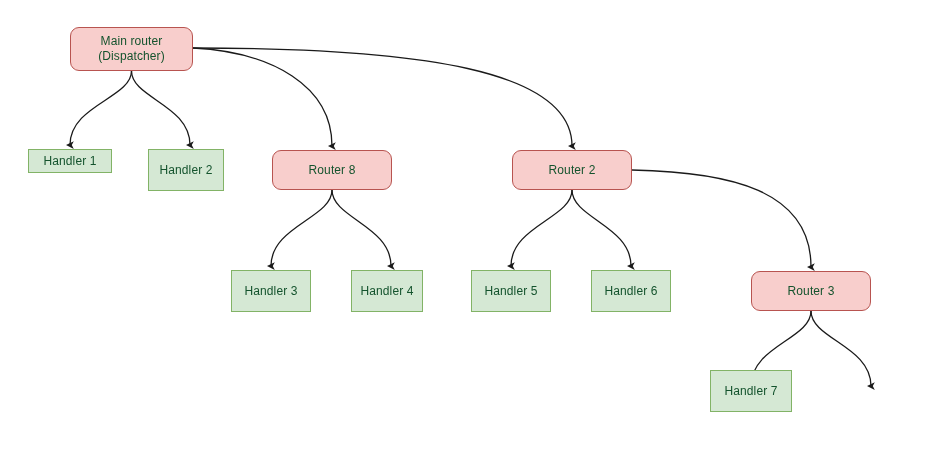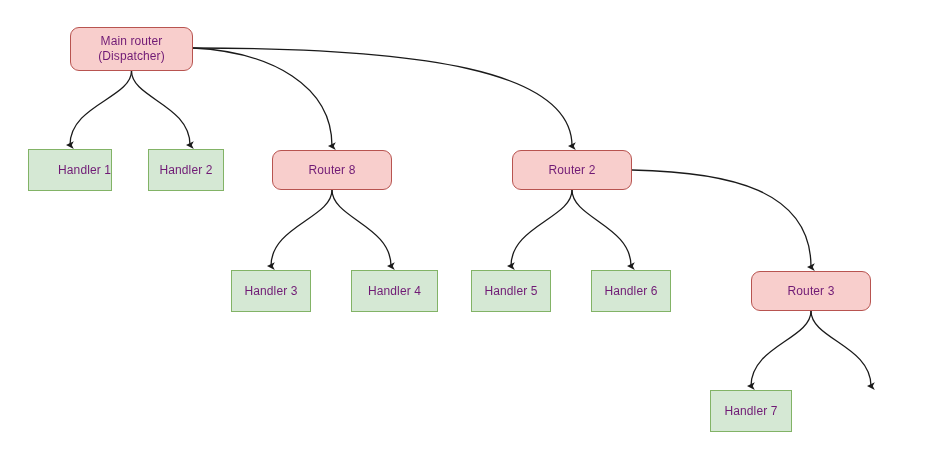--- a/index.html
+++ b/index.html
@@ -30,21 +30,21 @@
   }
   .node {
     position: absolute;
     box-sizing: border-box;
     display: flex;
     align-items: center;
     justify-content: center;
     text-align: center;
     font-size: 12px;
     line-height: 15px;
-    color: #701a75;
+    color: #14532d;
     letter-spacing: 0.1px;
     white-space: pre-line;
     user-select: none;
   }
   .node.router {
     background: #f8cecc;
     border: 1px solid #b85450;
     border-radius: 9px;
   }
   .node.handler {
@@ -81,54 +81,54 @@
         <path d="M 811 311 C 811 339 751 346 751 386" marker-end="url(#arrowhead)"></path>
         <path d="M 811 311 C 811 339 871 346 871 386" marker-end="url(#arrowhead)"></path>
       </g>
   </svg>
 
   <div class="node router" style="left:70px; top:27px; width:123px; height:44px;">
     <span class="node-label">Main router
 (Dispatcher)</span>
   </div>
 
-  <div class="node handler" style="left:28px; top:149px; width:84px; height:42px;justify-content:flex-end;">
+  <div class="node handler" style="left:28px; top:149px; width:84px; height:24px;">
     <span class="node-label">Handler 1</span>
   </div>
 
   <div class="node handler" style="left:148px; top:149px; width:76px; height:42px;">
     <span class="node-label">Handler 2</span>
   </div>
 
   <div class="node router" style="left:272px; top:150px; width:120px; height:40px;">
     <span class="node-label">Router 8</span>
   </div>
 
   <div class="node router" style="left:512px; top:150px; width:120px; height:40px;">
     <span class="node-label">Router 2</span>
   </div>
 
   <div class="node handler" style="left:231px; top:270px; width:80px; height:42px;">
     <span class="node-label">Handler 3</span>
   </div>
 
-  <div class="node handler" style="left:351px; top:270px; width:87px; height:42px;">
+  <div class="node handler" style="left:351px; top:270px; width:72px; height:42px;">
     <span class="node-label">Handler 4</span>
   </div>
 
   <div class="node handler" style="left:471px; top:270px; width:80px; height:42px;">
     <span class="node-label">Handler 5</span>
   </div>
 
   <div class="node handler" style="left:591px; top:270px; width:80px; height:42px;">
     <span class="node-label">Handler 6</span>
   </div>
 
   <div class="node router" style="left:751px; top:271px; width:120px; height:40px;">
     <span class="node-label">Router 3</span>
   </div>
 
-  <div class="node handler" style="left:710px; top:390px; width:82px; height:42px;">
+  <div class="node handler" style="left:710px; top:370px; width:82px; height:42px;">
     <span class="node-label">Handler 7</span>
   </div>
 
 
 </div>
 
 </body></html>

